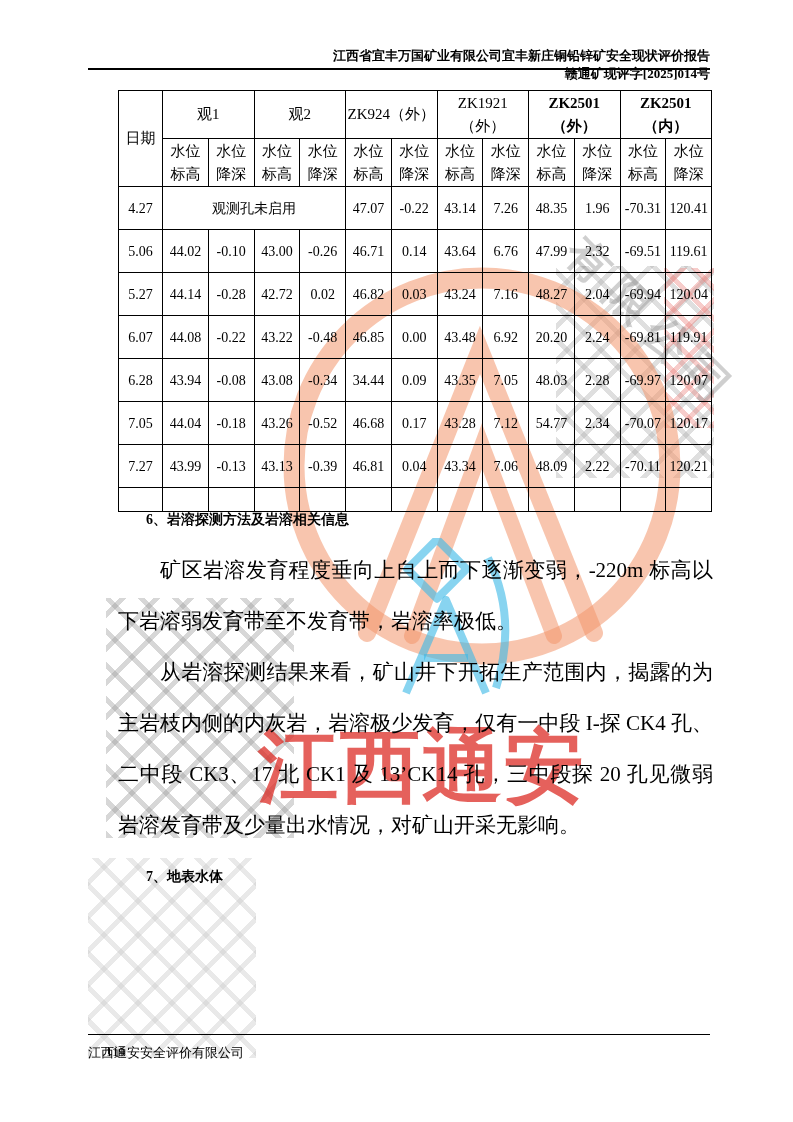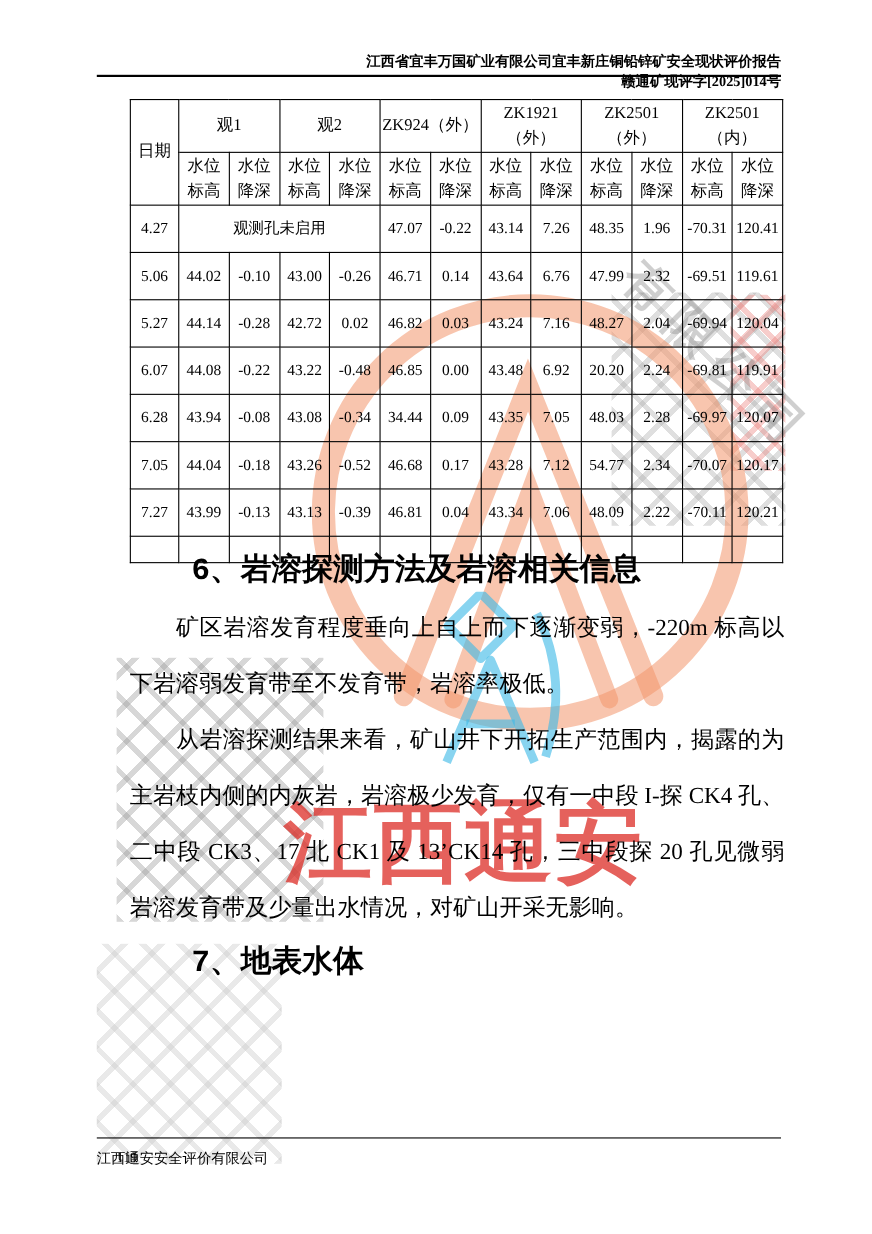--- a/index.html
+++ b/index.html
@@ -56,32 +56,32 @@
     position:absolute; left:118px; top:90px; width:594px;
     border-collapse:collapse; table-layout:fixed;
     font-size:14px; background:transparent;
   }
   .data-table th, .data-table td {
     border:1px solid #000; text-align:center; vertical-align:middle;
     padding:1px 1px; word-break:break-all; line-height:1.5;
     font-weight:normal; background:transparent;
   }
   .data-table th { font-size:15px; }
-  .data-table th.bold { font-weight:normal; }
+  .data-table th.bold { font-weight:bold; }
   .hrow-a th { height:27px; }
   .hrow-b th { height:40px; }
   .drow td { height:43px; }
   .erow td { height:24px; }
 
   
   .body-text {
     position:absolute; left:118px; top:494px; width:595px;
     font-size:21px; line-height:51px; text-align:justify;
   }
-  .body-text h3 { margin:0; font-size:28px; font-weight:bold; text-indent:2em;font-family:Liberation Mono, monospace; }
+  .body-text h3 { margin:0; font-size:14px; font-weight:bold; text-indent:2em; }
   .body-text p  { margin:0; text-indent:2em; }
 </style>
 </head>
 <body>
 
 <div class="page">
 
   <div class="wm-layer">
     <div class="lattice" style="left:556px; top:266px; width:158px; height:212px; opacity:.8;"></div>
     <div class="lattice lattice-pink" style="left:664px; top:268px; width:50px; height:160px;"></div>

